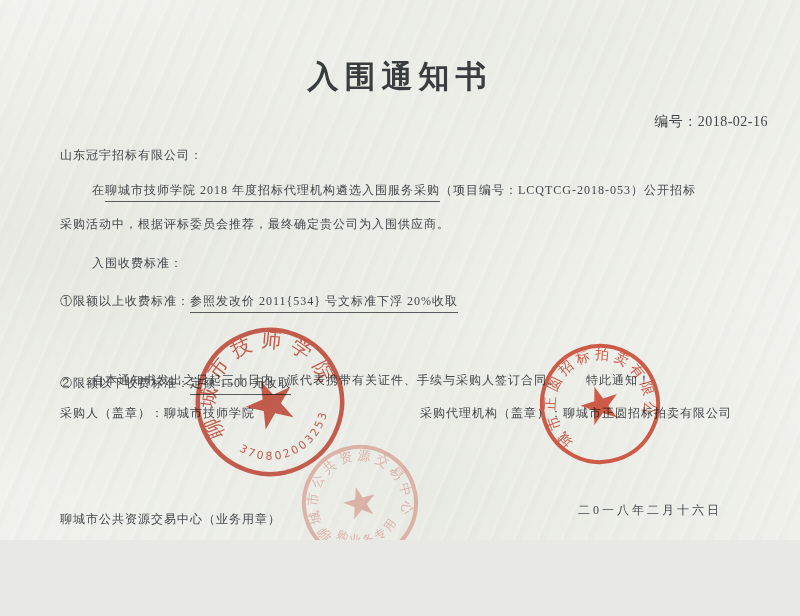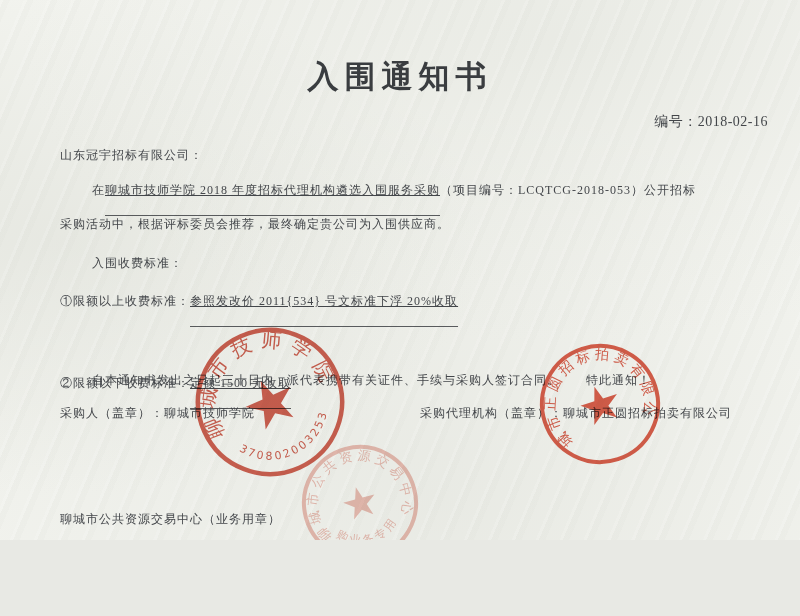--- a/index.html
+++ b/index.html
@@ -19,21 +19,21 @@
       rgba(255,255,255,0.14) 0 3px,
       rgba(203,206,197,0.08) 3px 9px,
       rgba(255,255,255,0.0) 9px 22px);
   }
   .line{position:absolute;font-size:12px;letter-spacing:1px;white-space:nowrap;z-index:2;}
   .title{
     position:absolute;top:56px;left:0;right:0;text-align:center;
     font-size:31px;letter-spacing:6px;color:#3a3d40;font-weight:600;z-index:2;
   }
   .doc-number{position:absolute;top:113px;right:32px;font-size:14px;letter-spacing:0.5px;z-index:2;}
-  .u{border-bottom:1px solid rgba(62,65,68,0.85);padding-bottom:18px;text-decoration:underline;}
+  .u{border-bottom:1px solid rgba(62,65,68,0.85);padding-bottom:4px;}
   .gap{display:inline-block;width:26px;}
   .stamp{position:absolute;z-index:3;mix-blend-mode:multiply;overflow:visible;}
   .stamp svg{overflow:visible;display:block;}
   .seal-ring-text{font-family:"Liberation Serif","DejaVu Serif",serif;}
   .seal-star{font-family:"DejaVu Sans",sans-serif;}
   .seal-code{font-family:"DejaVu Sans","Liberation Sans",sans-serif;}
 </style>
 </head>
 <body>
 
@@ -70,20 +70,21 @@
   <div class="line" style="left:60px;top:405px;">
     <span>采购人（盖章）：</span><span>聊城市技师学院</span>
   </div>
 
   <div class="line" style="left:420px;top:405px;">
     <span>采购代理机构（盖章）：</span><span>聊城市正圆招标拍卖有限公司</span>
   </div>
 
   <div class="line" style="left:60px;top:471px;margin-top:40px;">聊城市公共资源交易中心（业务用章）</div>
 
+  <div class="line" style="left:578px;top:502px;letter-spacing:3px;">二0一八年二月十六日</div>
 
   <div class="stamp" style="left:185px;top:317px;width:170px;height:170px;opacity:0.82;transform:rotate(-24deg);">
     <svg width="170" height="170" viewBox="0 0 170 170">
       <defs>
         <path id="arcA-top" d="M 37.4,112.5 A 55,55 0 1 1 132.6,112.5" fill="none"></path>
         <path id="arcA-bottom" d="M 39,120 A 58,58 0 0 0 131,120" fill="none"></path>
       </defs>
       <circle cx="85" cy="85" r="72" fill="none" stroke-width="4.5" stroke="#c9402e"></circle>
       <text class="seal-ring-text" font-size="20" letter-spacing="8" text-anchor="middle" fill="#c9402e">
         <textPath href="#arcA-top" startOffset="50%">聊城市技师学院</textPath>

